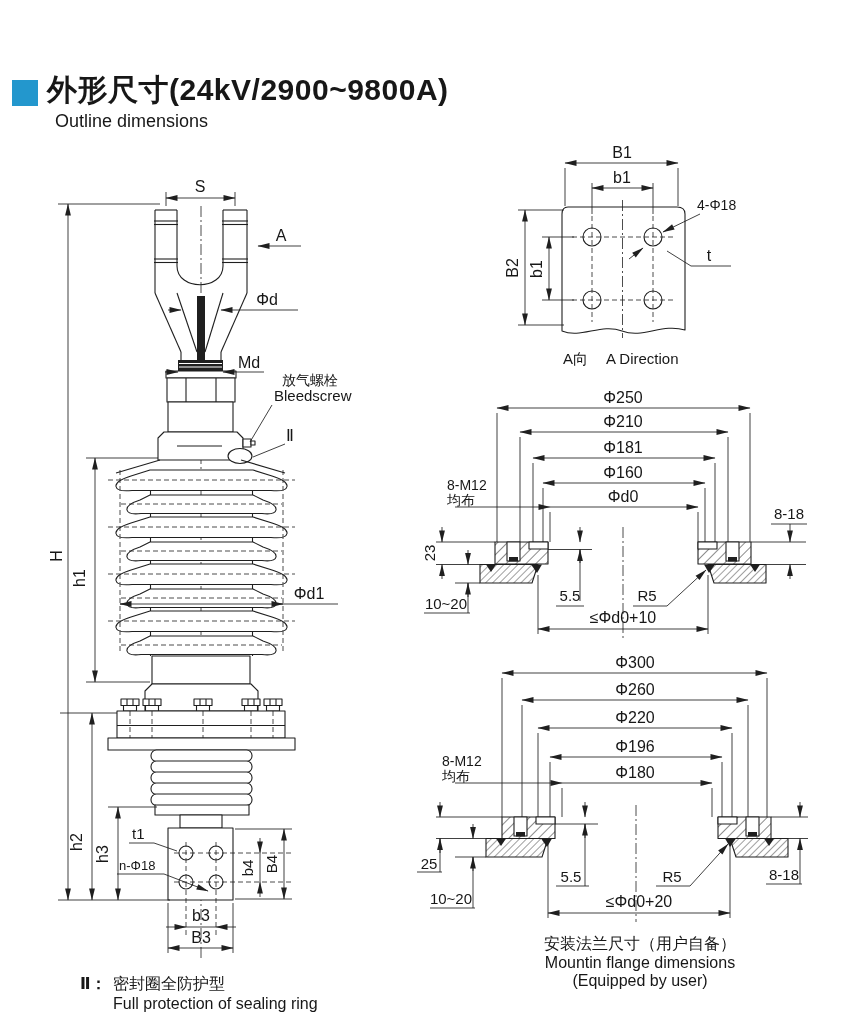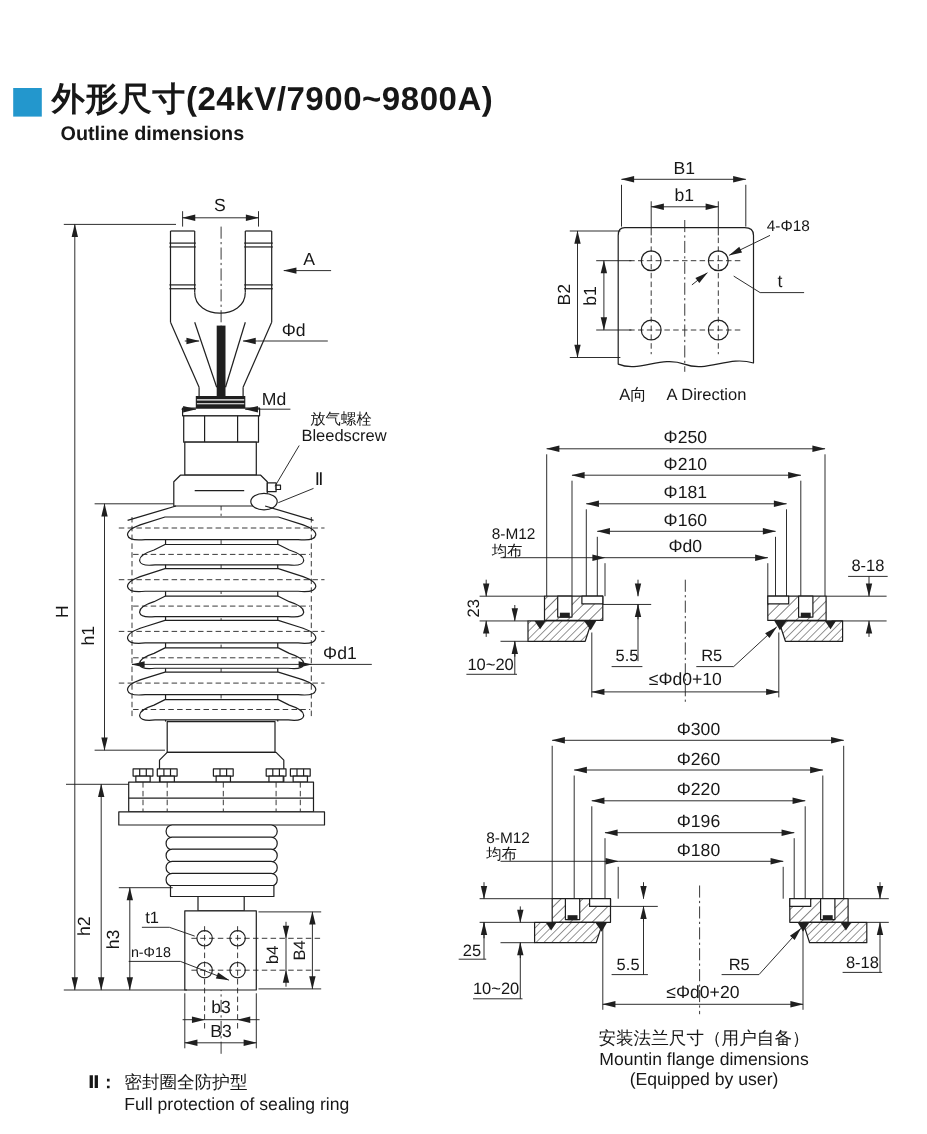--- a/index.html
+++ b/index.html
@@ -1,38 +1,38 @@
 <!DOCTYPE html>
 <html><head>
 <meta charset="utf-8">
 <style>
   html,body{margin:0;padding:0;background:#ffffff;}
   body{width:843px;height:1031px;position:relative;font-family:"Liberation Sans","DejaVu Sans",sans-serif;color:#171717;}
   .hdr{position:absolute;left:0;top:0;width:843px;}
   .bullet{position:absolute;left:12px;top:80px;width:26px;height:26px;}
   .title{position:absolute;left:47px;top:70px;font-size:30px;font-weight:bold;letter-spacing:0.5px;white-space:nowrap;}
-  .subtitle{position:absolute;left:55px;top:111px;font-size:18px;font-weight:bold;}
+  .subtitle{position:absolute;left:55px;top:111px;font-size:18px;font-weight:normal;}
   svg{position:absolute;left:0;top:0;}
   .ln{stroke:#1f1f1f;stroke-width:1.1;fill:none;stroke-linecap:butt;stroke-linejoin:round;}
   .st{stroke:#1f1f1f;stroke-width:1.1;stroke-linejoin:round;}
   .fw{fill:#ffffff;}
   .fd{fill:#1f1f1f;stroke:none;}
   .dim{stroke:#1f1f1f;stroke-width:0.85;fill:none;}
   .cl{stroke:#1f1f1f;stroke-width:0.8;fill:none;stroke-dasharray:11 3 2 3;}
   .hd{stroke:#1f1f1f;stroke-width:0.8;fill:none;stroke-dasharray:5 3;}
   text{font-family:"Liberation Sans","DejaVu Sans",sans-serif;fill:#171717;font-size:15px;}
   .mid{text-anchor:middle;}
   .t13{font-size:13px;} .t14{font-size:14px;} .t16{font-size:16px;}
 </style>
 </head>
 <body>
 
 <div class="hdr">
   <div class="bullet" style="background: rgb(35, 151, 205);"></div>
-  <div class="title">外形尺寸(24kV/7900~9800A)</div>
+  <div class="title">外形尺寸(24kV/2900~9800A)</div>
   <div class="subtitle">Outline dimensions</div>
 </div>
 
 <svg width="843" height="1031" viewBox="0 0 843 1031">
 <defs>
   <marker id="ma" markerWidth="14" markerHeight="9" refX="12.5" refY="4.5" orient="auto" markerUnits="userSpaceOnUse">
         <path d="M13 4.5 L1 1.6 L1 7.4 Z" fill="#1f1f1f"></path>
       </marker>
   <marker id="mb" markerWidth="14" markerHeight="9" refX="12.5" refY="4.5" orient="auto-start-reverse" markerUnits="userSpaceOnUse">
         <path d="M13 4.5 L1 1.6 L1 7.4 Z" fill="#1f1f1f"></path>

